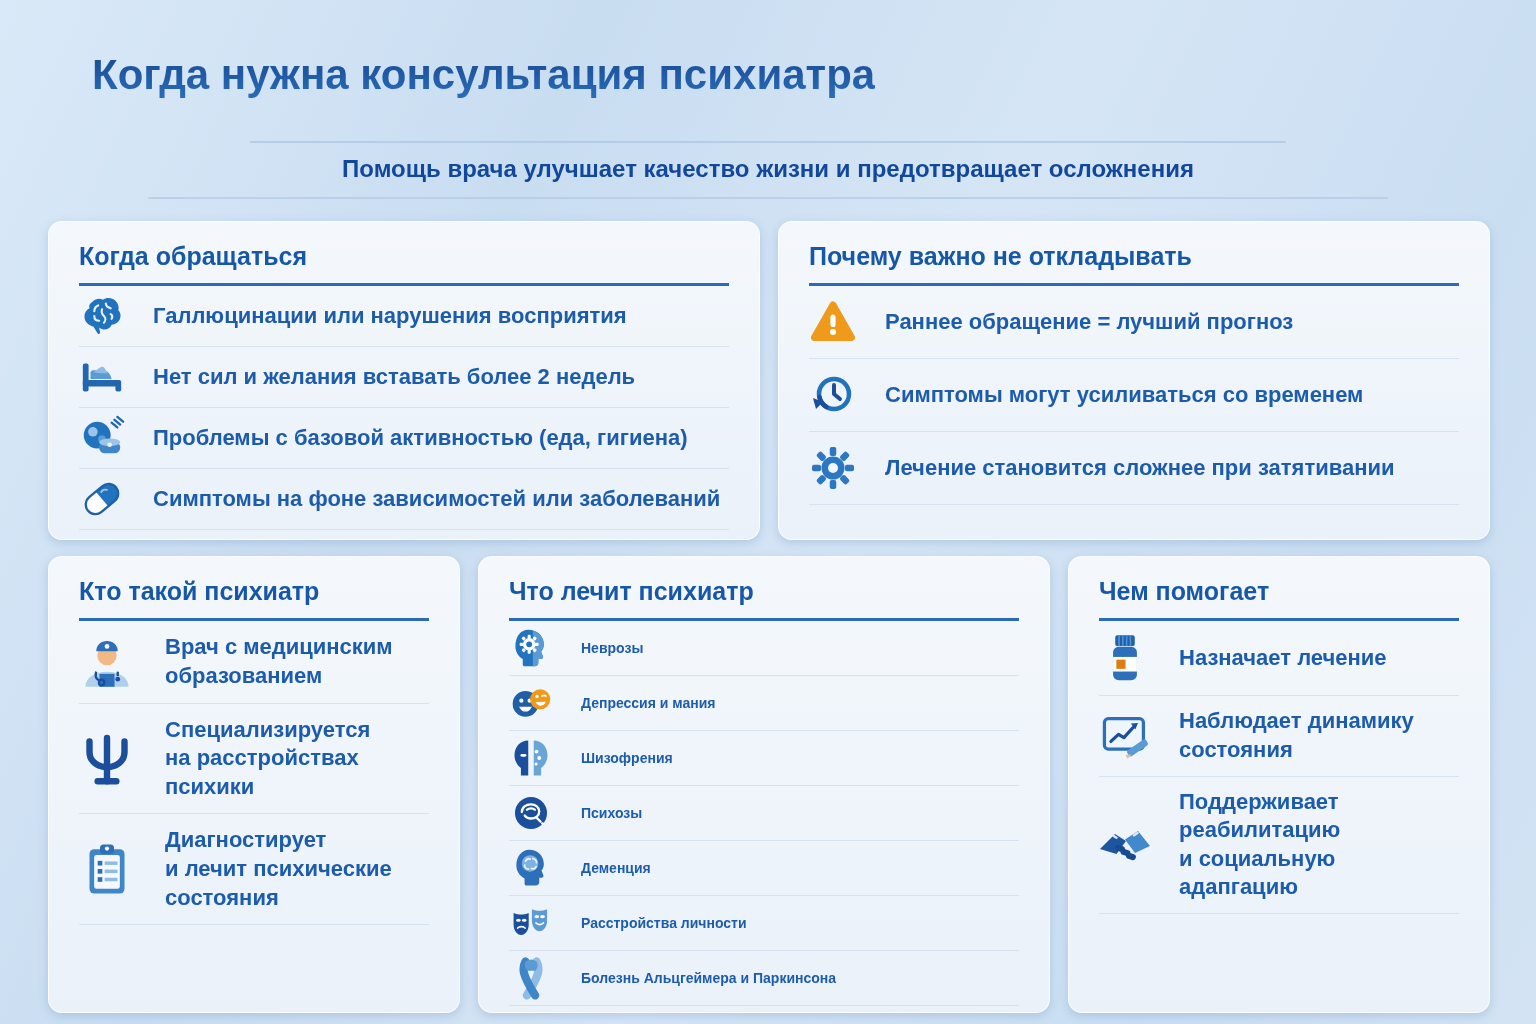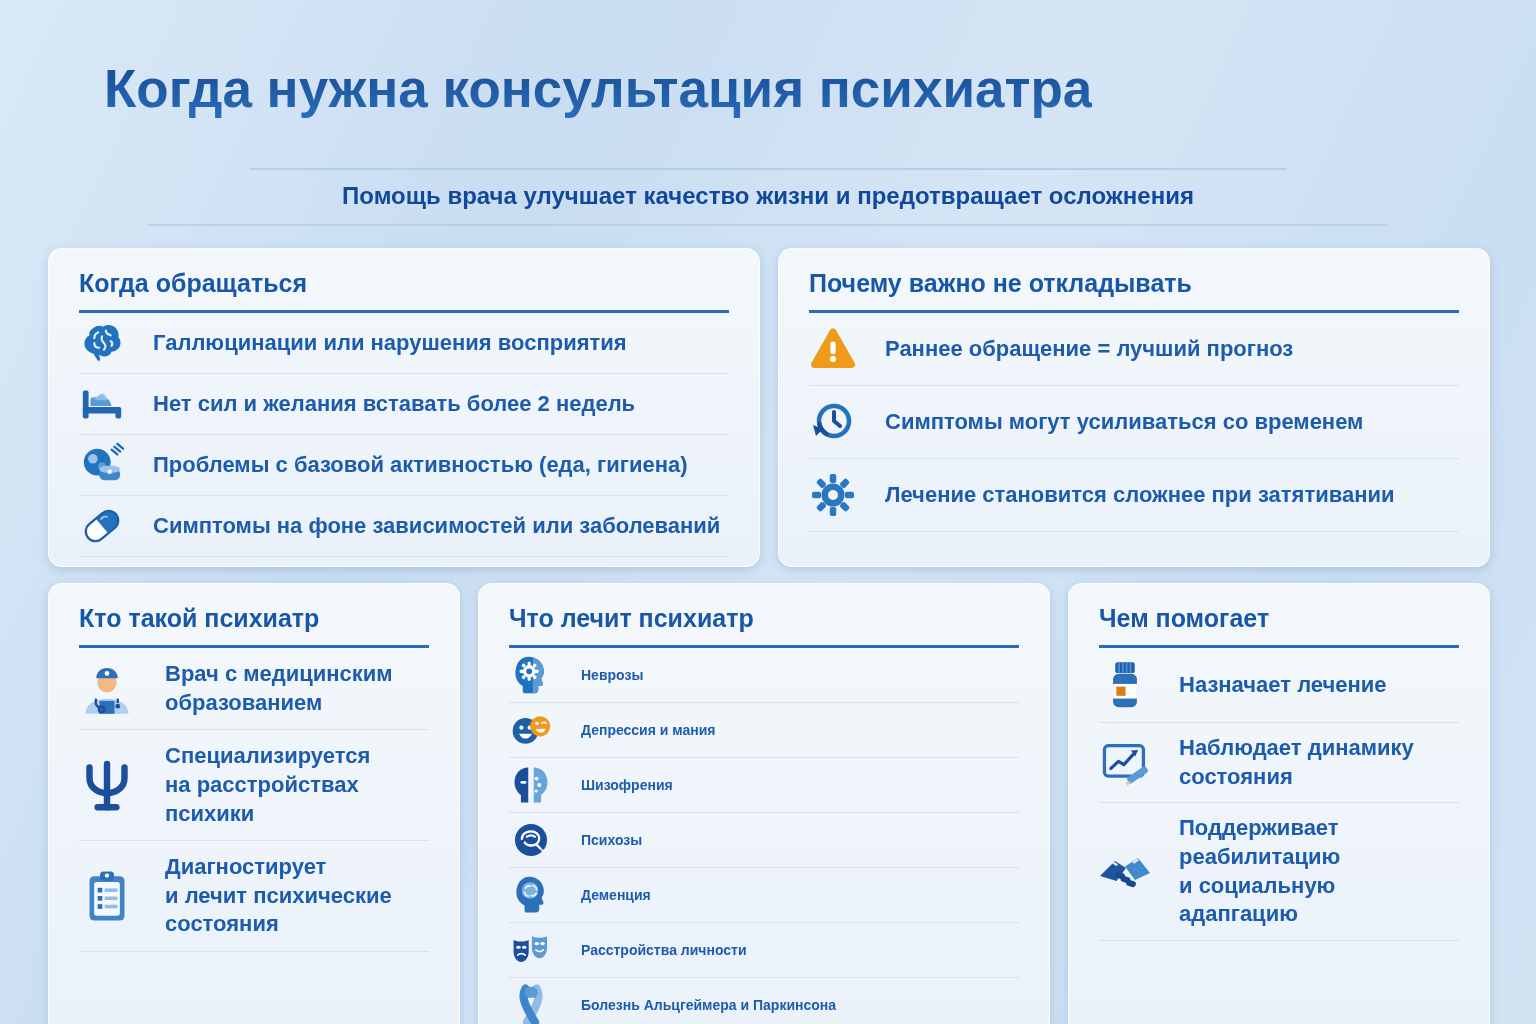--- a/index.html
+++ b/index.html
@@ -10,21 +10,21 @@
   }
   
   .header{padding-top:24px;}
   .header-row{display:flex;align-items:center;padding-left:56px;}
   .logo{
     font-size:62px;font-weight:800;letter-spacing:1px;line-height:1;
     background:linear-gradient(125deg,#17345f 0%,#2b67b0 40%,#3e87cc 65%,#2a71bb 100%);
     -webkit-background-clip:text;background-clip:text;color:transparent;
   }
   .page-title{
-    margin-left:48px;font-size:53px;font-weight:800;line-height:1.1;
+    margin-left:36px;font-size:42px;font-weight:800;line-height:1.1;
     background:linear-gradient(180deg,#17498f,#2a6cba);
     -webkit-background-clip:text;background-clip:text;color:transparent;
   }
   .hr1{height:2px;background:#b0c9e3;margin:15px 250px 0 250px;border-radius:1px;opacity:.85;}
   .subtitle{text-align:center;font-size:24px;font-weight:700;color:#11489c;margin-top:12px;}
   .hr2{height:2px;background:#b0c9e3;margin:14px 148px 0 148px;border-radius:1px;opacity:.7;}
   
   main{margin:22px 46px 0 48px;}
   .row{display:grid;gap:18px;margin-top:17px;}
   .row-top{grid-template-columns:1fr 1fr;}

